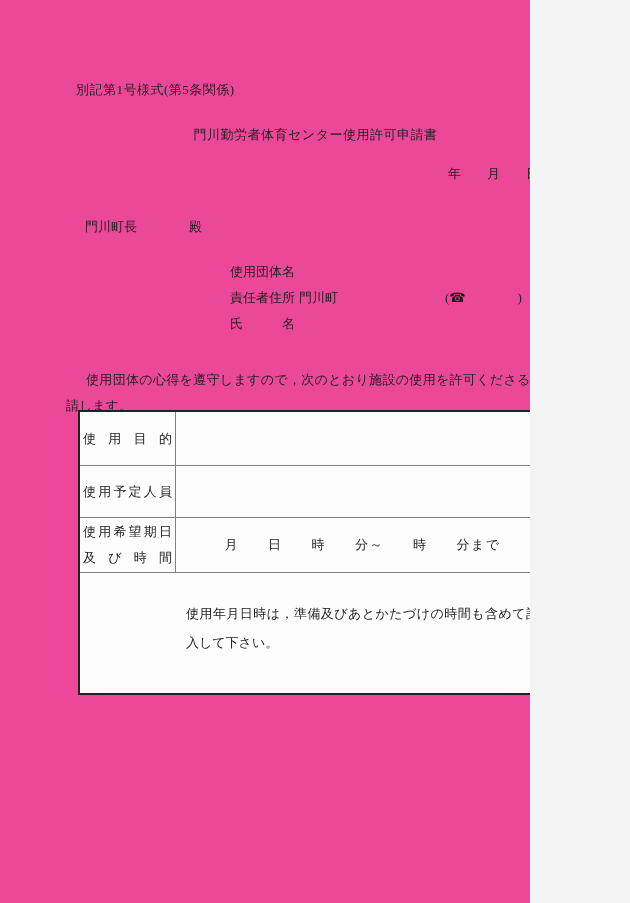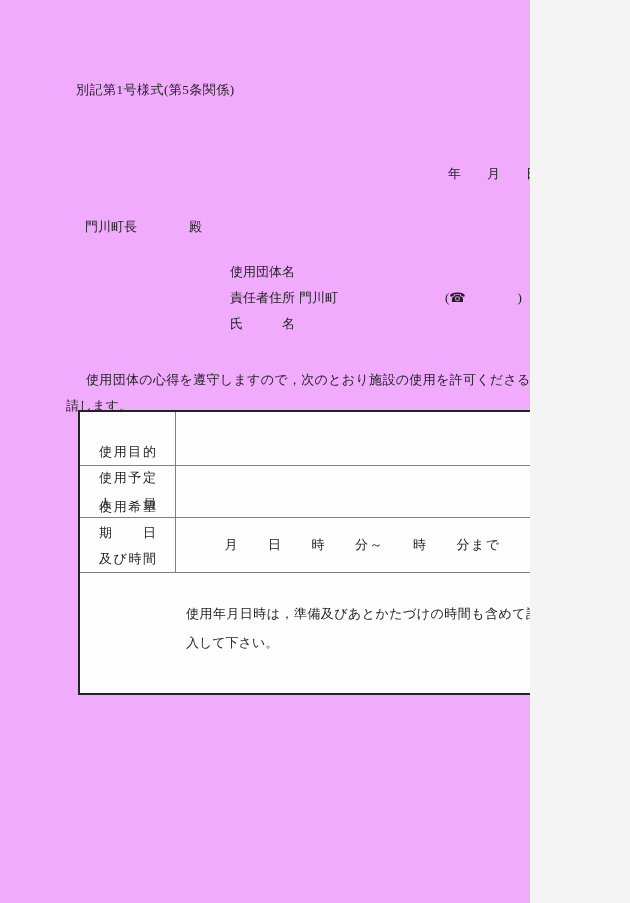--- a/index.html
+++ b/index.html
@@ -4,21 +4,21 @@
 <style>
   html,body{margin:0;padding:0;}
   body{
     width:630px;height:903px;
     background:#f4f4f4;
     font-family:"Liberation Serif","DejaVu Serif",serif;
   }
   .page{
     position:relative;
     width:530px;height:903px;
-    background:#f0abfc;
+    background:#ec4899;
     color:#1f1f1f;
     font-size:13px;
     overflow:hidden;
     text-decoration:underline;
   }
   .abs{position:absolute;white-space:pre;}
   .form-note{left:76px;top:81px;letter-spacing:0.5px;}
   .form-title{left:66px;top:126px;width:499px;text-align:center;letter-spacing:0.5px;}
   .date-line{left:66px;top:165px;width:473px;text-align:right;}
   .addressee{left:85px;top:218px;text-align:center;}
@@ -41,21 +41,21 @@
     display:grid;
     grid-template-columns:96px 1fr;
     grid-template-rows:53px 52px 55px 52px auto;
     background:#fdfdfd;
   }
   .cell{
     box-sizing:border-box;
     display:flex;flex-direction:column;justify-content:center;
   }
   .cell.bt{border-top:1px solid #808080;}
-  .label-cell{border-right:1px solid #808080;padding:0 19px;justify-content:flex-end;}
+  .label-cell{border-right:1px solid #808080;padding:0 3px;}
   .label-line{
     display:block;width:100%;
     text-align:justify;text-align-last:justify;
     line-height:26px;
   }
   .value-cell{padding:0 9px 0 10px;}
   .value-center{
     text-align:center;letter-spacing:1.5px;white-space:pre;
   }
   .value-left{
@@ -64,20 +64,21 @@
     padding-top:26px;
   }
 </style>
 </head>
 <body>
 
 <div class="page">
 
   <div class="abs form-note">別記第1号様式(第5条関係)</div>
 
+  <div class="abs form-title">門川勤労者体育センター使用許可申請書</div>
 
   <div class="abs date-line">年　　月　　日</div>
 
   <div class="abs addressee">門川町長　　　　殿</div>
 
   <div class="abs appl-line1">使用団体名</div>
 
   <div class="abs appl-line2-label">責任者住所</div>
   <div class="abs appl-line2-value">門川町</div>
 

